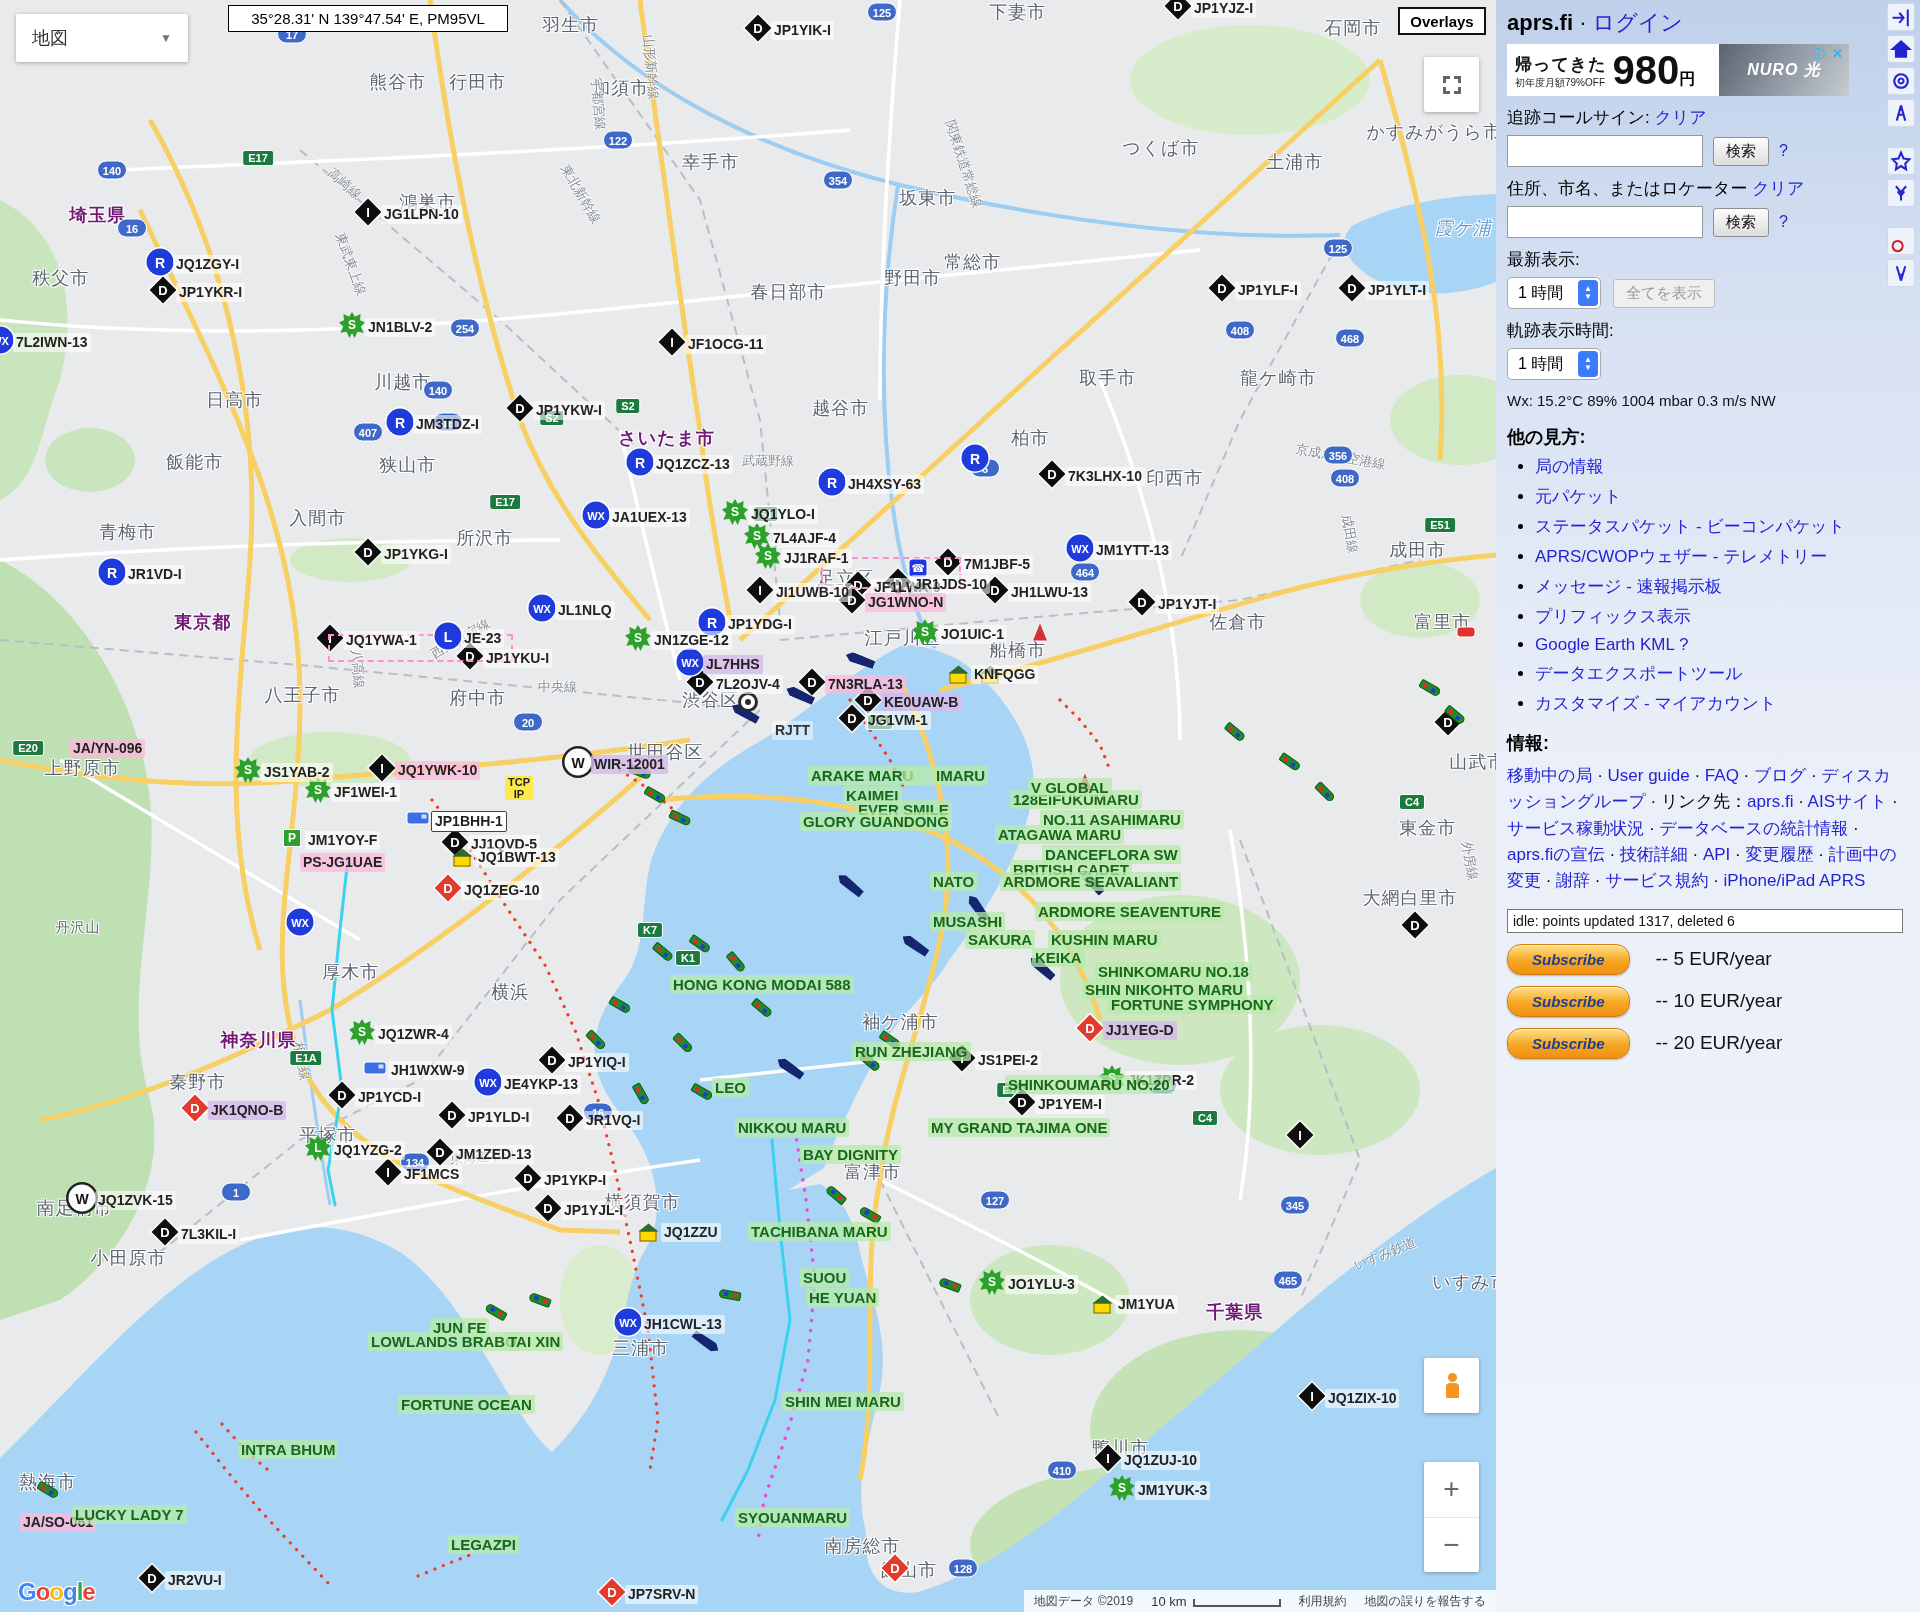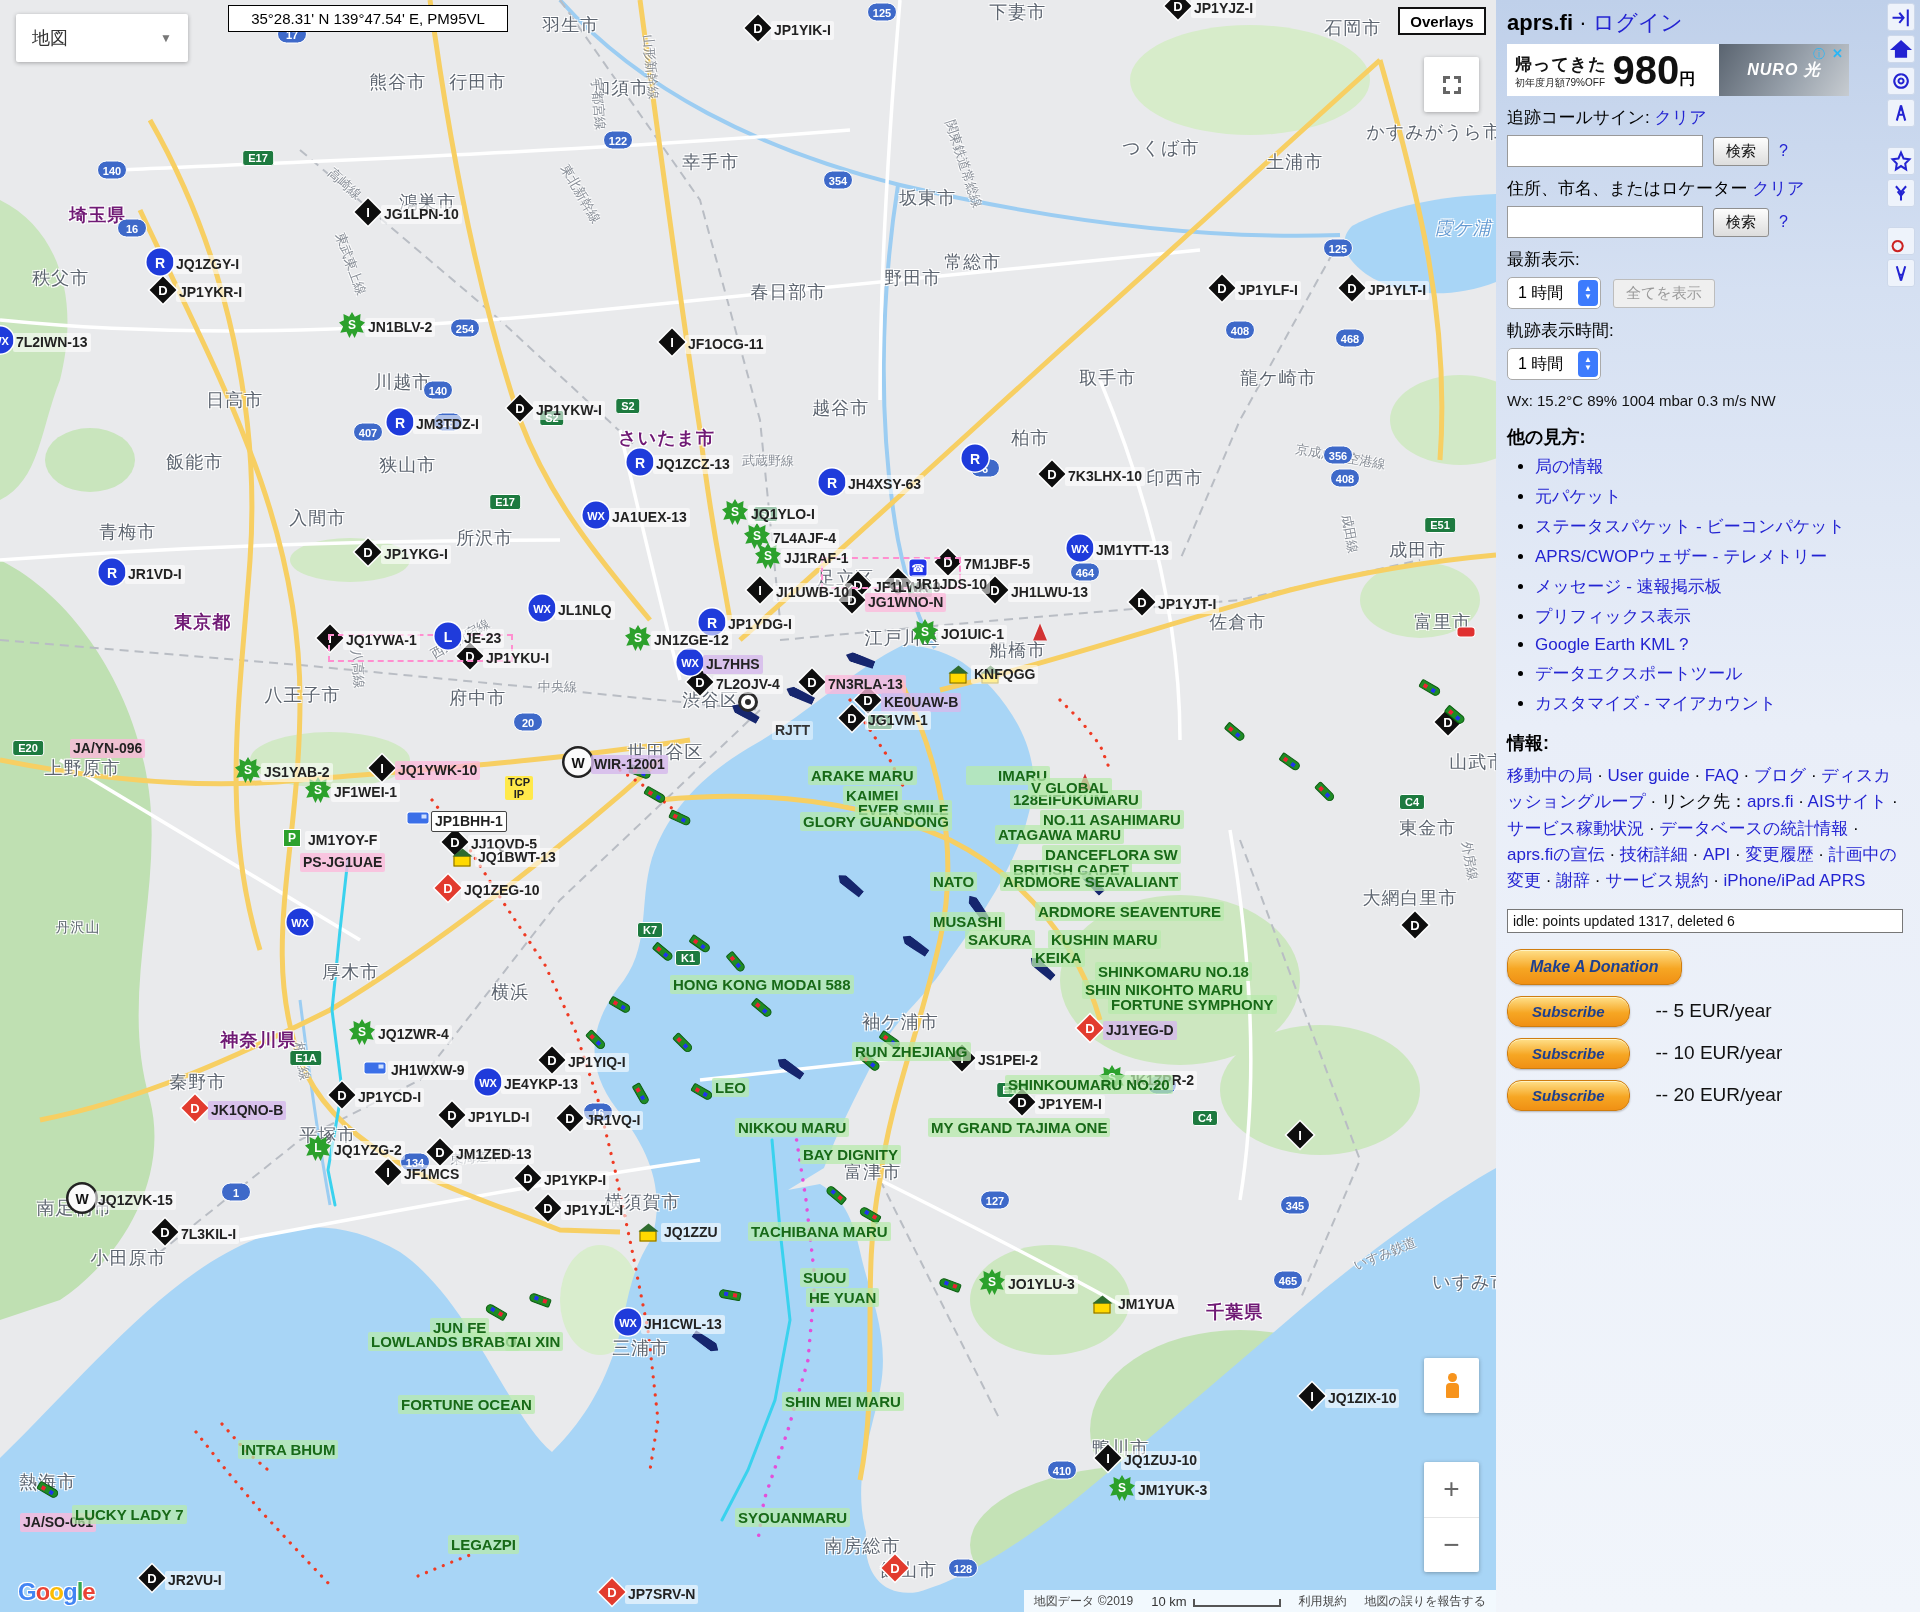--- a/index.html
+++ b/index.html
@@ -736,21 +736,21 @@
         <div class="mk mk-phone" style="position: absolute; left: 918px; top: 568px;">☎</div>
         <div class="mk mk-target" style="position: absolute; left: 748px; top: 702px;"></div>
         <div class="slabel bg-plain" style="position: absolute; left: 772px; top: 721px;">RJTT</div>
         <div class="mk-dia" style="position: absolute; left: 1022px; top: 1102px;">
           <span>D</span>
         </div>
         <div class="slabel" style="position: absolute; left: 1035px; top: 1095px;">JP1YEM-I</div>
         <div class="mk mk-cir wx" style="position: absolute; left: 300px; top: 922px;">WX</div>
         <div class="slabel bg-g" style="position: absolute; left: 843px; top: 786px;">KAIMEI</div>
         <div class="slabel bg-g" style="position: absolute; left: 808px; top: 766px;">ARAKE MARU</div>
-        <div class="slabel bg-g" style="position: absolute; left: 966px; top: 766px; padding-left: 32px;">IMARU</div>
+        <div class="slabel bg-g" style="position: absolute; left: 904px; top: 766px; padding-left: 32px;">IMARU</div>
         <div class="slabel bg-g" style="position: absolute; left: 855px; top: 800px;">EVER SMILE</div>
         <div class="slabel bg-g" style="position: absolute; left: 800px; top: 812px;">GLORY GUANDONG</div>
         <div class="slabel bg-g" style="position: absolute; left: 1040px; top: 810px;">NO.11 ASAHIMARU</div>
         <div class="slabel bg-g" style="position: absolute; left: 1010px; top: 790px;">128EIFUKUMARU</div>
         <div class="slabel bg-g" style="position: absolute; left: 1028px; top: 778px;">V GLOBAL</div>
         <div class="slabel bg-g" style="position: absolute; left: 995px; top: 825px;">ATAGAWA MARU</div>
         <div class="slabel bg-g" style="position: absolute; left: 1042px; top: 845px;">DANCEFLORA SW</div>
         <div class="slabel bg-g" style="position: absolute; left: 1010px; top: 860px;">BRITISH CADET</div>
         <div class="slabel bg-g" style="position: absolute; left: 930px; top: 872px;">NATO</div>
         <div class="slabel bg-g" style="position: absolute; left: 1000px; top: 872px;">ARDMORE SEAVALIANT</div>
@@ -897,23 +897,20 @@
         <li><a class="lnk">Google Earth KML ?</a></li>
         <li><a class="lnk">データエクスポートツール</a></li>
         <li><a class="lnk">カスタマイズ - マイアカウント</a></li>
       </ul>
 
     <div class="secttl">情報:</div>
     <div class="infopara" id="info-para"><a class="lnk">移動中の局</a> · <a class="lnk">User guide</a> · <a class="lnk">FAQ</a> · <a class="lnk">ブログ</a> · <a class="lnk">ディスカッショングループ</a> · <span>リンク先：</span><a class="lnk">aprs.fi</a> · <a class="lnk">AISサイト</a> · <a class="lnk">サービス稼動状況</a> · <a class="lnk">データベースの統計情報</a> · <a class="lnk">aprs.fiの宣伝</a> · <a class="lnk">技術詳細</a> · <a class="lnk">API</a> · <a class="lnk">変更履歴</a> · <a class="lnk">計画中の変更</a> · <a class="lnk">謝辞</a> · <a class="lnk">サービス規約</a> · <a class="lnk">iPhone/iPad APRS</a></div>
 
     <div class="statusbox">idle: points updated 1317, deleted 6</div>
 
-    <div style="margin-top:16px;">
-      <button class="paybtn">Make A Donation</button>
-    </div>
     <div id="sub-rows">
         <div class="subrow">
           <button class="paybtn">Subscribe</button>
           <span>-- 5 EUR/year</span>
         </div>
         <div class="subrow">
           <button class="paybtn">Subscribe</button>
           <span>-- 10 EUR/year</span>
         </div>
         <div class="subrow">

